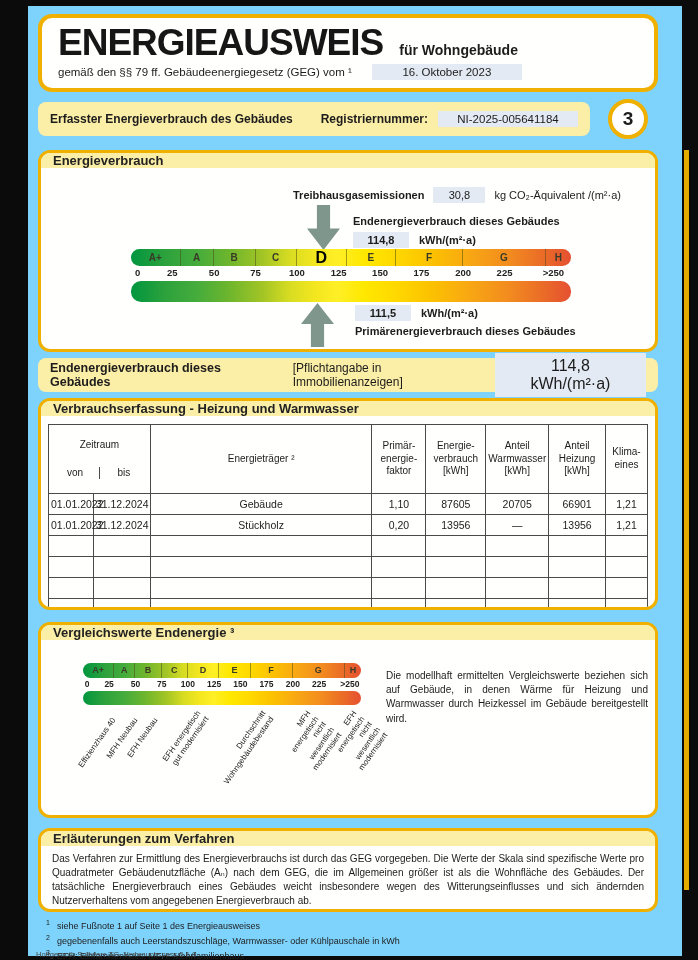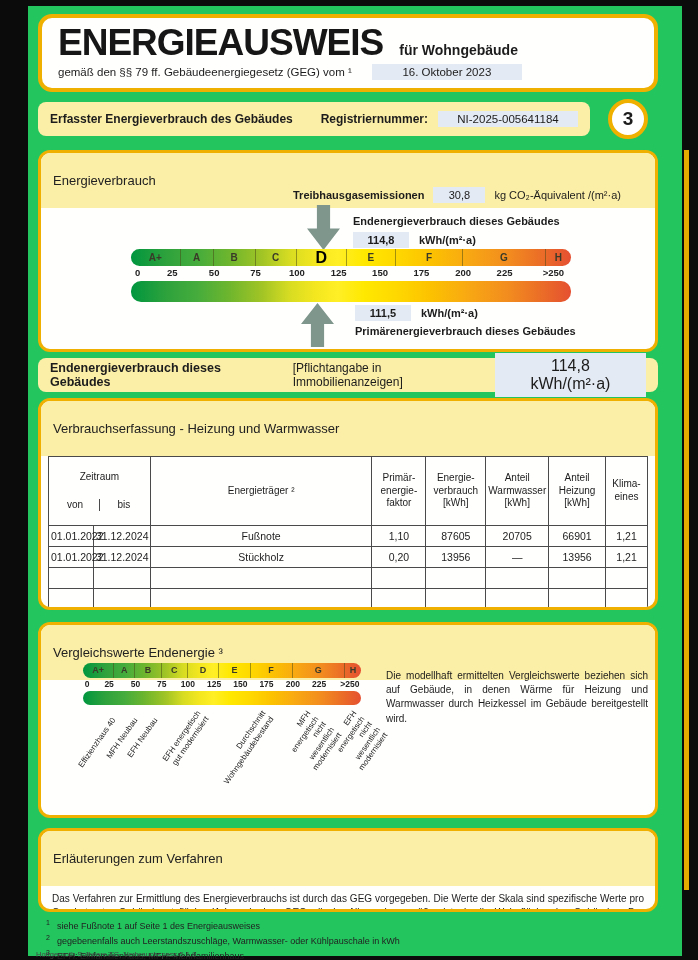--- a/index.html
+++ b/index.html
@@ -1,24 +1,24 @@
 <!DOCTYPE html>
 <html lang="de"><head>
 <meta charset="utf-8">
 <style>
   html,body{margin:0;padding:0;background:#111;}
   *{box-sizing:border-box;}
   .shot{position:relative;width:698px;height:960px;background:#0b0b0b;overflow:hidden;
         font-family:"Liberation Sans","DejaVu Sans",sans-serif;color:#1c1c1c;}
-  .page{position:absolute;left:28px;top:6px;right:16px;bottom:4px;background:#22c55e;}
+  .page{position:absolute;left:28px;top:6px;right:16px;bottom:4px;background:#7dd3fc;}
   .edge-strip{position:absolute;right:9px;top:150px;bottom:70px;width:5px;background:#e3aa00;}
 
   
   .sec{position:absolute;border:3px solid #efb000;border-radius:12px;background:#fffffe;overflow:hidden;}
-  .strip{background:#fbeea6;padding:20px 12px;font-weight:normal;font-size:13px;color:#222;}
+  .strip{background:#fbeea6;padding:0 12px;font-weight:bold;font-size:13px;color:#222;}
   .vbox{background:#e4eaf3;text-align:center;padding:2px 8px;}
 
   
   .hdr{left:10px;top:8px;width:620px;height:78px;border-width:4px;border-radius:14px;}
   .hdr-inner{padding:6px 16px 0 16px;}
   .hdr-titlerow{display:flex;align-items:baseline;gap:16px;}
   .hdr-title{font-size:37px;font-weight:bold;letter-spacing:-1px;color:#161616;line-height:1.05;}
   .hdr-for{font-size:14px;font-weight:bold;}
   .hdr-lawrow{display:flex;align-items:center;font-size:11.5px;margin-top:1px;}
   .hdr-date{margin-left:20px;font-size:11.5px;min-width:150px;}
@@ -71,21 +71,21 @@
 
   
   .banner{position:absolute;left:10px;top:352px;width:620px;height:34px;background:#fbeea6;border-radius:8px;
           display:flex;align-items:center;padding:0 12px;}
   .banner .b1{font-weight:bold;font-size:12.5px;}
   .banner .b2{font-size:12px;margin-left:8px;}
   .banner .vbox{margin-left:auto;font-size:16px;padding:4px 14px;}
 
   
   .sec-vt{left:10px;top:392px;width:620px;height:212px;}
-  table.vt{border-collapse:collapse;width:600px;margin:0 7px;table-layout:fixed;}
+  table.vt{border-collapse:collapse;width:600px;margin:8px 7px;table-layout:fixed;}
   table.vt th,table.vt td{border:1px solid #4a4a4a;font-weight:normal;text-align:center;
                           font-size:10px;padding:1px 2px;}
   table.vt th{height:44px;vertical-align:middle;white-space:pre-line;line-height:1.25;}
   table.vt td{height:21px;font-size:10.5px;}
   .vonbis{display:flex;margin-top:3px;}
   .vonbis span{flex:1;}
   .vonbis span:first-child{border-right:1px solid #4a4a4a;}
 
   
   .sec-vg{left:10px;top:616px;width:620px;height:196px;}
@@ -223,21 +223,21 @@
 [kWh]</th>
           <th>Anteil
 Heizung
 [kWh]</th>
           <th>Klima-
 eines</th>
         </tr>
         <tr>
           <td>01.01.2022</td>
           <td>31.12.2024</td>
-          <td>Fußnote</td>
+          <td>Gebäude</td>
           <td>1,10</td>
           <td>87605</td>
           <td>20705</td>
           <td>66901</td>
           <td>1,21</td>
         </tr>
         <tr>
           <td>01.01.2022</td>
           <td>31.12.2024</td>
           <td>Stückholz</td>

